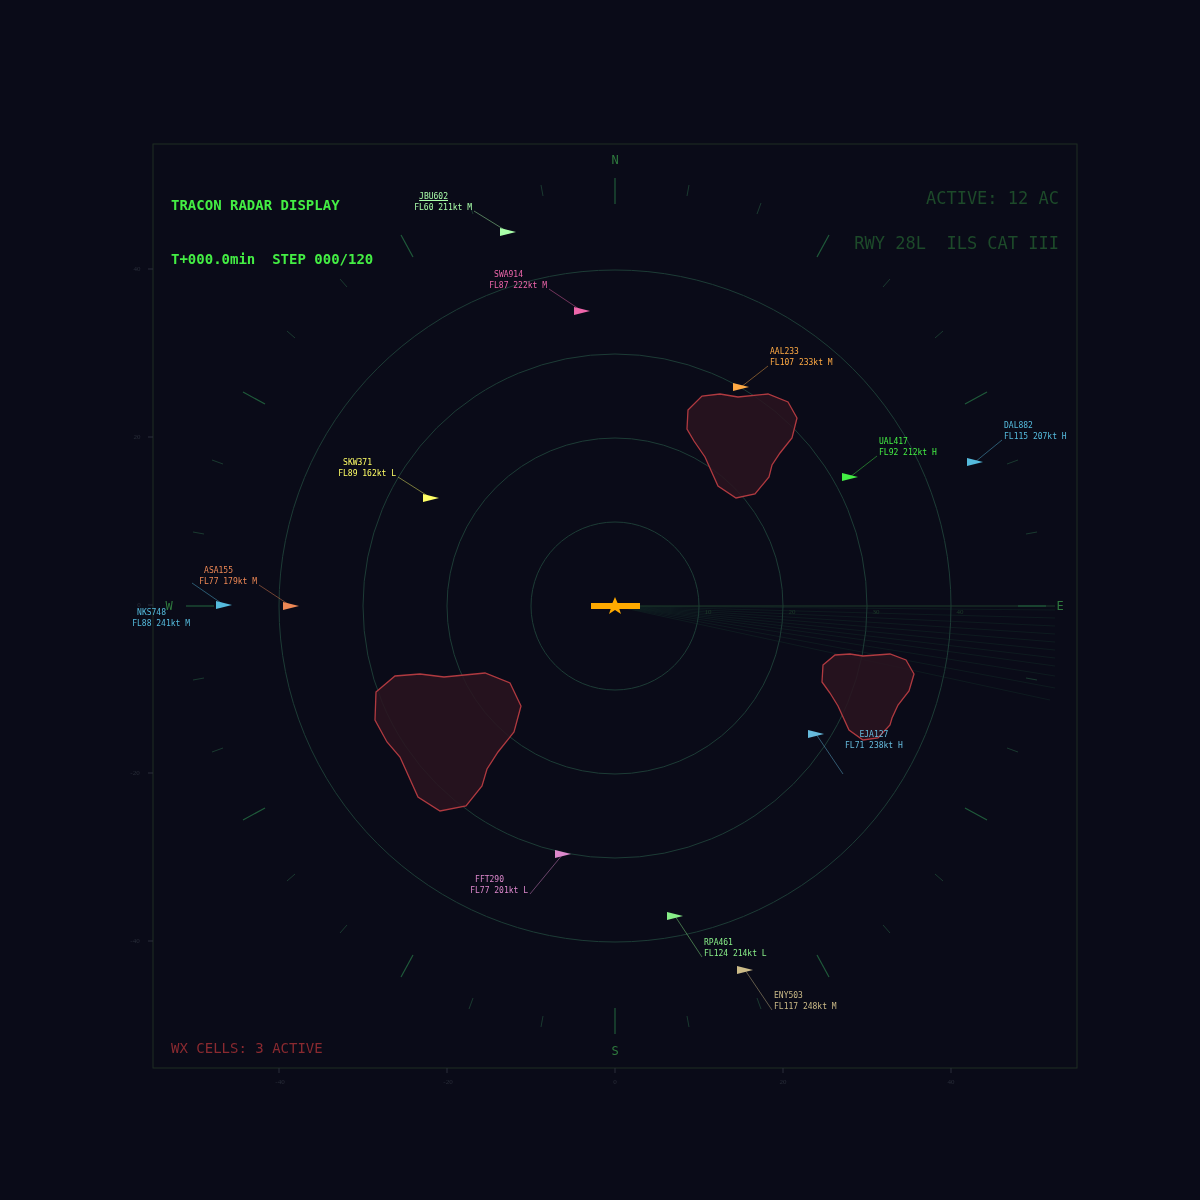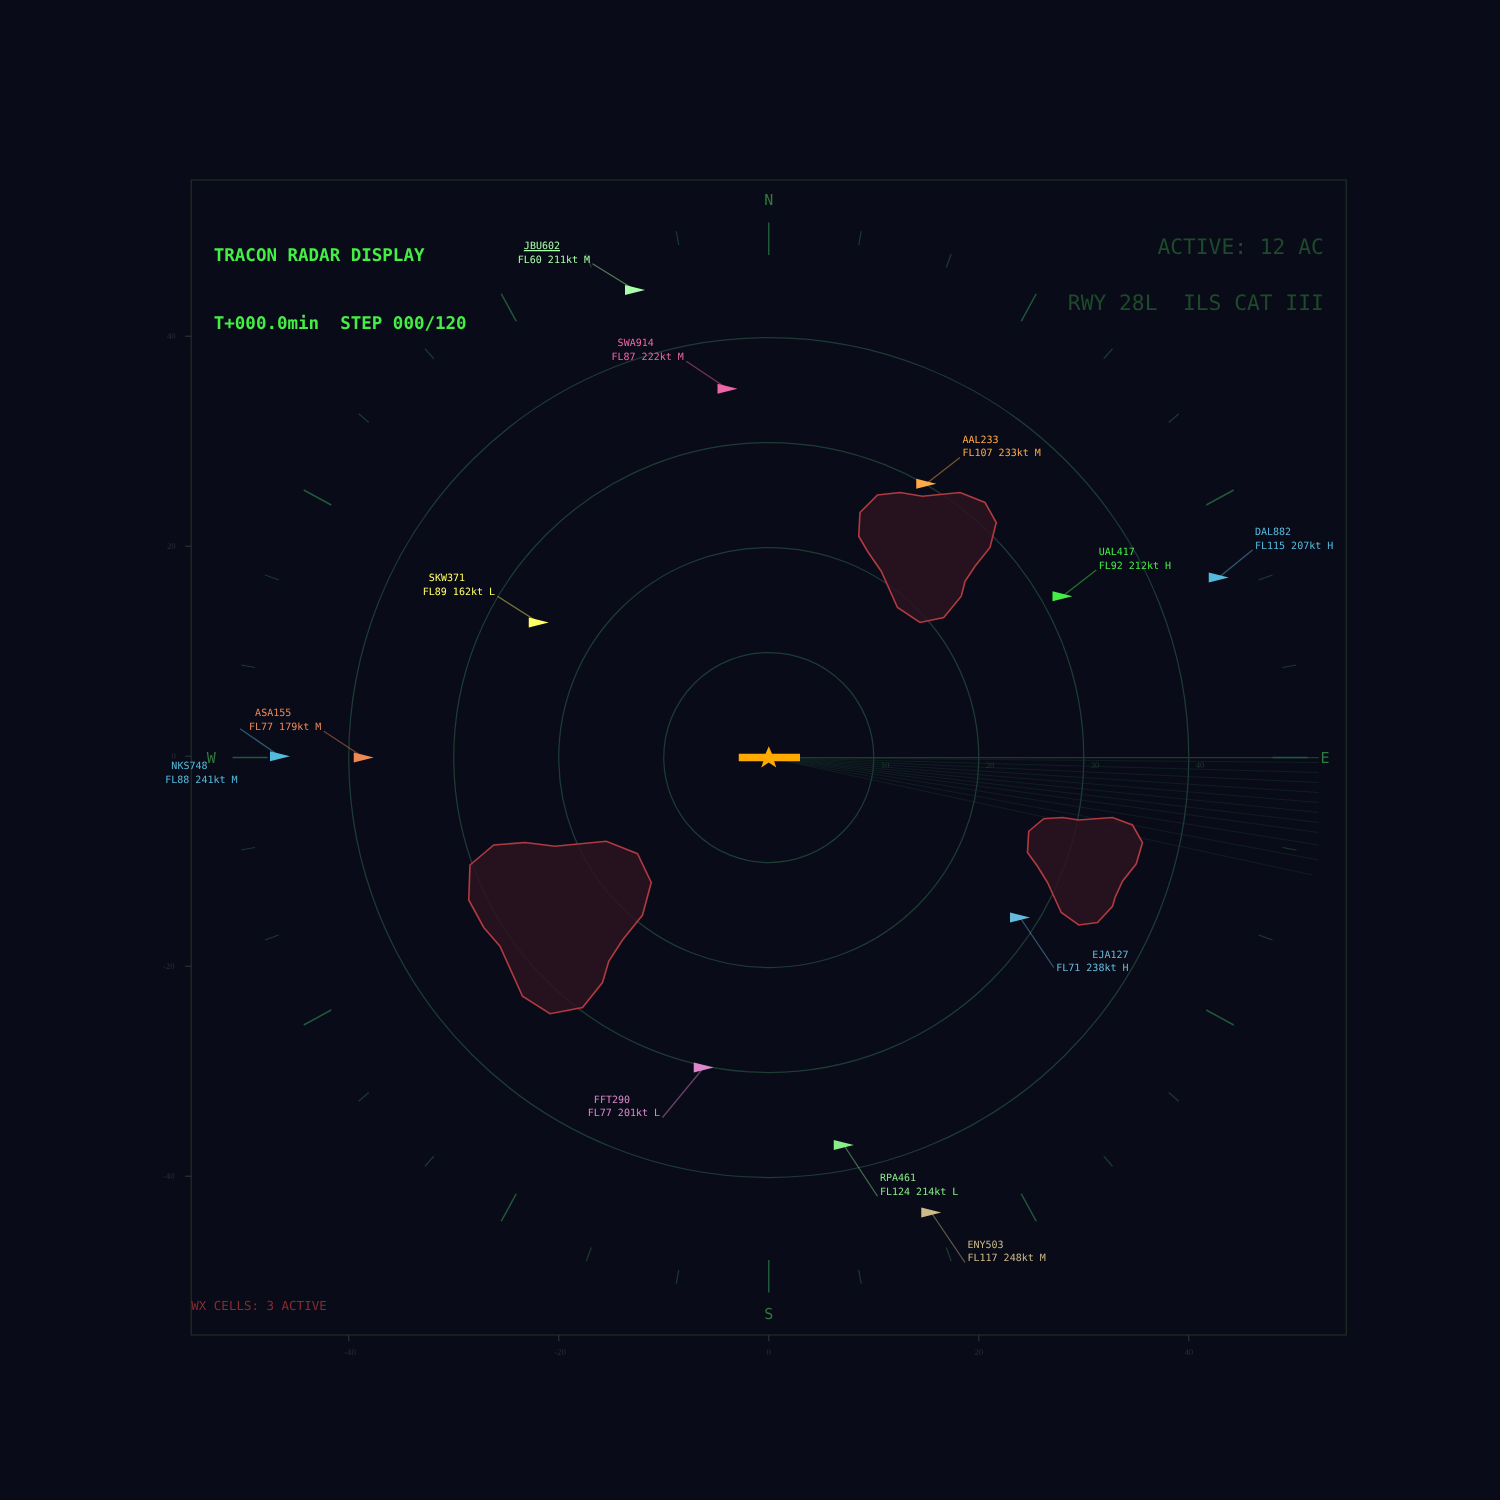--- a/index.html
+++ b/index.html
@@ -1,21 +1,21 @@
 <!DOCTYPE html>
 <html><head>
 <meta charset="utf-8">
 <style>
   html,body{margin:0;padding:0;background:#0a0b18;}
   body{width:1200px;height:1200px;position:relative;overflow:hidden;font-family:"DejaVu Sans Mono",monospace;}
   #radar{position:absolute;left:0;top:0;width:1200px;height:1200px;}
   .hud{position:absolute;font-family:"DejaVu Sans Mono",monospace;white-space:pre;}
   .title{left:171px;top:160px;color:#44ee44;font-size:14px;font-weight:bold;line-height:18px;}
   .status{right:141px;top:161px;color:#1d4a2a;font-size:17px;line-height:15px;text-align:right;}
-  .wx{left:153px;top:1040px;color:#8a2a30;font-size:10px;}
+  .wx{left:171px;top:1040px;color:#8a2a30;font-size:14px;}
   .cardinal{position:absolute;color:#2f7a3e;font-size:12px;font-family:"DejaVu Sans Mono",monospace;transform:translate(-50%,-50%);}
   .tag{position:absolute;font-size:8px;line-height:11px;font-family:"DejaVu Sans Mono",monospace;white-space:pre;}
   .tag div{white-space:pre;}
   .tick-label{position:absolute;color:#2a2e3a;font-size:7px;font-family:Liberation Serif, serif;transform:translate(-50%,-50%);}
 </style>
 </head>
 <body>
 
 <svg id="radar" width="1200" height="1200" viewBox="0 0 1200 1200">
   <defs>
@@ -200,17 +200,17 @@
 
 <div id="tags">
     <div class="tag" style="color: rgb(170, 255, 170); top: 191px; right: 728px; text-align: right;"><div style="padding-right: 24px; text-decoration: underline;">JBU602</div><div>FL60 211kt M</div></div>
     <div class="tag" style="color: rgb(238, 102, 170); top: 269px; right: 653px; text-align: right;"><div style="padding-right: 24px;">SWA914</div><div>FL87 222kt M</div></div>
     <div class="tag" style="color: rgb(255, 170, 68); top: 346px; left: 770px; text-align: left;"><div>AAL233</div><div>FL107 233kt M</div></div>
     <div class="tag" style="color: rgb(68, 238, 68); top: 436px; left: 879px; text-align: left;"><div>UAL417</div><div>FL92 212kt H</div></div>
     <div class="tag" style="color: rgb(85, 187, 221); top: 420px; left: 1004px; text-align: left;"><div>DAL882</div><div>FL115 207kt H</div></div>
     <div class="tag" style="color: rgb(255, 255, 102); top: 457px; right: 804px; text-align: right;"><div style="padding-right: 24px;">SKW371</div><div>FL89 162kt L</div></div>
     <div class="tag" style="color: rgb(85, 187, 221); top: 563px; right: 1010px; text-align: right; margin-top: 44px;"><div style="padding-right: 24px;">NKS748</div><div>FL88 241kt M</div></div>
     <div class="tag" style="color: rgb(238, 136, 85); top: 565px; right: 943px; text-align: right;"><div style="padding-right: 24px;">ASA155</div><div>FL77 179kt M</div></div>
-    <div class="tag" style="color: rgb(102, 187, 221); top: 758px; left: 845px; text-align: right;"><div>EJA127</div><div>FL71 238kt H</div></div>
+    <div class="tag" style="color: rgb(102, 187, 221); top: 729px; left: 845px; text-align: center;"><div>EJA127</div><div>FL71 238kt H</div></div>
     <div class="tag" style="color: rgb(221, 136, 204); top: 874px; right: 672px; text-align: right;"><div style="padding-right: 24px;">FFT290</div><div>FL77 201kt L</div></div>
     <div class="tag" style="color: rgb(136, 238, 136); top: 937px; left: 704px; text-align: left;"><div>RPA461</div><div>FL124 214kt L</div></div>
     <div class="tag" style="color: rgb(204, 187, 136); top: 990px; left: 774px; text-align: left;"><div>ENY503</div><div>FL117 248kt M</div></div>
   </div>
 
 </body></html>

